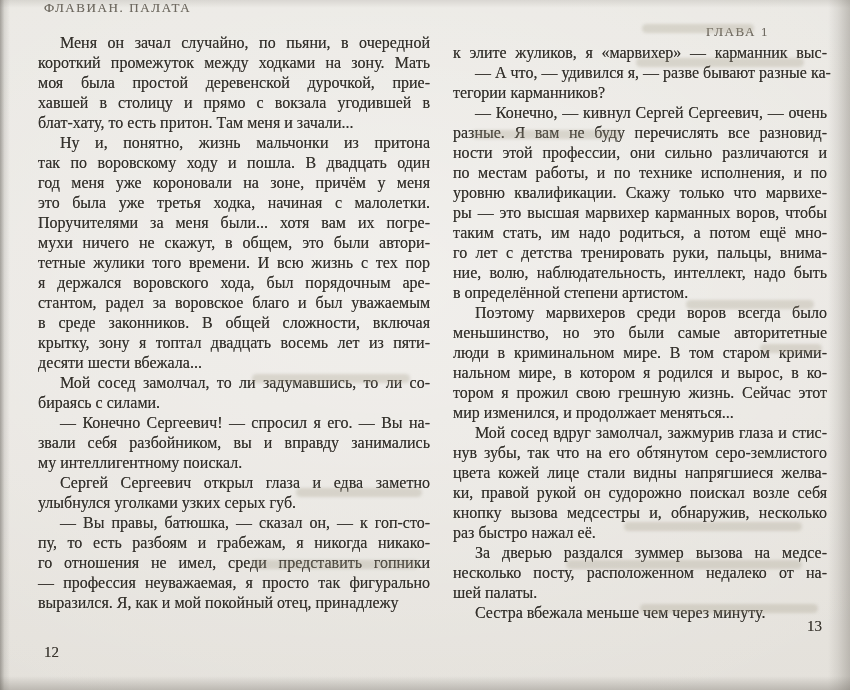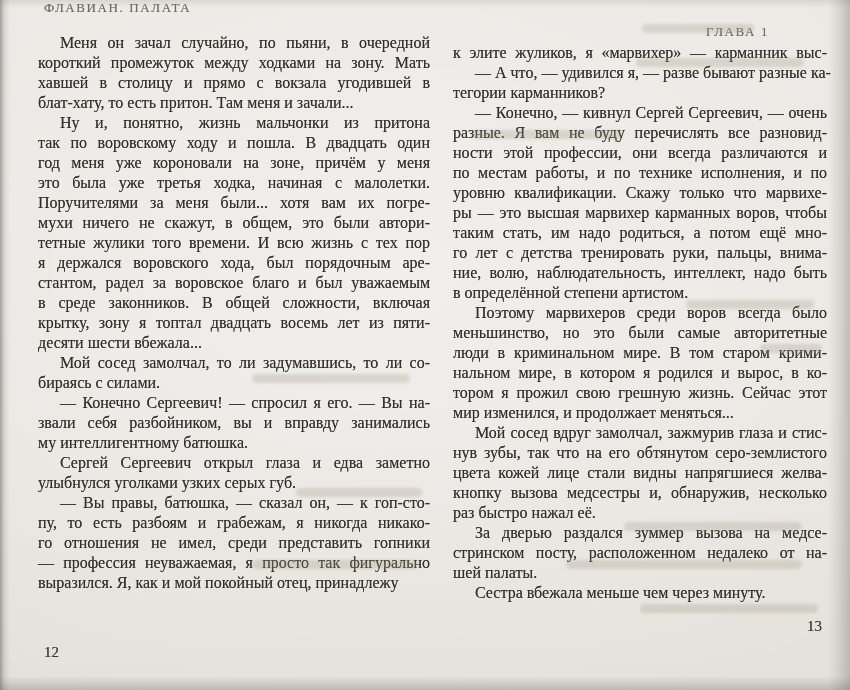--- a/index.html
+++ b/index.html
@@ -65,79 +65,81 @@
 </head>
 <body>
 
 <div class="scan">
 
   <div class="running-header header-left">ФЛАВИАН. ПАЛАТА</div>
 
   <div class="text-block text-left">
       <div class="line indent">Меня он зачал случайно, по пьяни, в очередной</div>
       <div class="line">короткий промежуток между ходками на зону. Мать</div>
+      <div class="line">моя была простой деревенской дурочкой, прие-</div>
       <div class="line">хавшей в столицу и прямо с вокзала угодившей в</div>
       <div class="line last">блат-хату, то есть притон. Там меня и зачали...</div>
       <div class="line indent">Ну и, понятно, жизнь мальчонки из притона</div>
       <div class="line">так по воровскому ходу и пошла. В двадцать один</div>
       <div class="line">год меня уже короновали на зоне, причём у меня</div>
       <div class="line">это была уже третья ходка, начиная с малолетки.</div>
       <div class="line">Поручителями за меня были... хотя вам их погре-</div>
       <div class="line">мухи ничего не скажут, в общем, это были автори-</div>
       <div class="line">тетные жулики того времени. И всю жизнь с тех пор</div>
       <div class="line">я держался воровского хода, был порядочным аре-</div>
       <div class="line">стантом, радел за воровское благо и был уважаемым</div>
       <div class="line">в среде законников. В общей сложности, включая</div>
       <div class="line">крытку, зону я топтал двадцать восемь лет из пяти-</div>
       <div class="line last">десяти шести вбежала...</div>
       <div class="line indent">Мой сосед замолчал, то ли задумавшись, то ли со-</div>
       <div class="line last">бираясь с силами.</div>
       <div class="line indent">— Конечно Сергеевич! — спросил я его. — Вы на-</div>
       <div class="line">звали себя разбойником, вы и вправду занимались</div>
-      <div class="line last">му интеллигентному батюшка.</div>
+      <div class="line last">му интеллигентному поискал.</div>
       <div class="line indent">Сергей Сергеевич открыл глаза и едва заметно</div>
       <div class="line last">улыбнулся уголками узких серых губ.</div>
       <div class="line indent">— Вы правы, батюшка, — сказал он, — к гоп-сто-</div>
       <div class="line">пу, то есть разбоям и грабежам, я никогда никако-</div>
       <div class="line">го отношения не имел, среди представить гопники</div>
       <div class="line">— профессия неуважаемая, я просто так фигурально</div>
       <div class="line last">выразился. Я, как и мой покойный отец, принадлежу</div>
     </div>
 
   <div class="page-number pn-left">12</div>
 
   <div class="running-header header-right">ГЛАВА 1</div>
 
   <div class="text-block text-right">
       <div class="line">к элите жуликов, я «марвихер» — карманник выс-</div>
       <div class="line indent">— А что, — удивился я, — разве бывают разные ка-</div>
       <div class="line last">тегории карманников?</div>
       <div class="line indent">— Конечно, — кивнул Сергей Сергеевич, — очень</div>
       <div class="line">разные. Я вам не буду перечислять все разновид-</div>
-      <div class="line">ности этой профессии, они всегда различаются и</div>
+      <div class="line">ности этой профессии, они сильно различаются и</div>
       <div class="line">по местам работы, и по технике исполнения, и по</div>
       <div class="line">уровню квалификации. Скажу только что марвихе-</div>
       <div class="line">ры — это высшая марвихер карманных воров, чтобы</div>
       <div class="line">таким стать, им надо родиться, а потом ещё мно-</div>
       <div class="line">го лет с детства тренировать руки, пальцы, внима-</div>
       <div class="line">ние, волю, наблюдательность, интеллект, надо быть</div>
       <div class="line last">в определённой степени артистом.</div>
       <div class="line indent">Поэтому марвихеров среди воров всегда было</div>
       <div class="line">меньшинство, но это были самые авторитетные</div>
       <div class="line">люди в криминальном мире. В том старом крими-</div>
       <div class="line">нальном мире, в котором я родился и вырос, в ко-</div>
       <div class="line">тором я прожил свою грешную жизнь. Сейчас этот</div>
       <div class="line last">мир изменился, и продолжает меняться...</div>
       <div class="line indent">Мой сосед вдруг замолчал, зажмурив глаза и стис-</div>
       <div class="line">нув зубы, так что на его обтянутом серо-землистого</div>
       <div class="line">цвета кожей лице стали видны напрягшиеся желва-</div>
+      <div class="line">ки, правой рукой он судорожно поискал возле себя</div>
       <div class="line">кнопку вызова медсестры и, обнаружив, несколько</div>
       <div class="line last">раз быстро нажал её.</div>
       <div class="line indent">За дверью раздался зуммер вызова на медсе-</div>
-      <div class="line">стринском посту, расположенном недалеко от на-</div>
+      <div class="line">несколько посту, расположенном недалеко от на-</div>
       <div class="line last">шей палаты.</div>
       <div class="line indent last">Сестра вбежала меньше чем через минуту.</div>
     </div>
 
   <div class="page-number pn-right">13</div>
 
   <div class="ghost" style="left:642px; top:24px;  width:112px;"></div>
   <div class="ghost" style="left:636px; top:58px;  width:168px;"></div>
   <div class="ghost" style="left:472px; top:130px; width:150px;"></div>
   <div class="ghost" style="left:686px; top:300px; width:128px;"></div>

